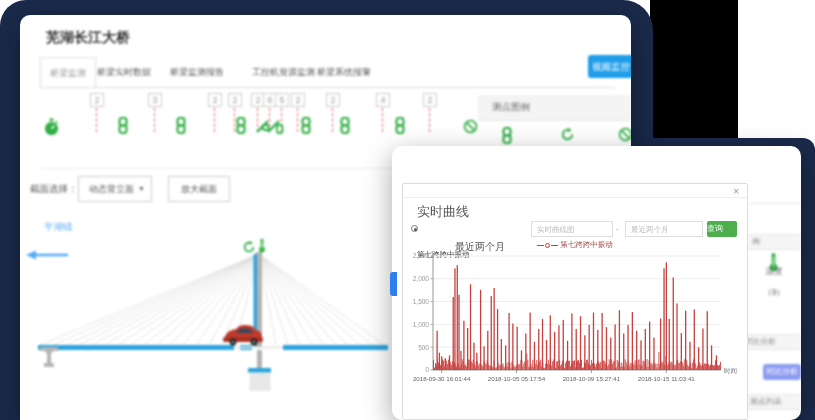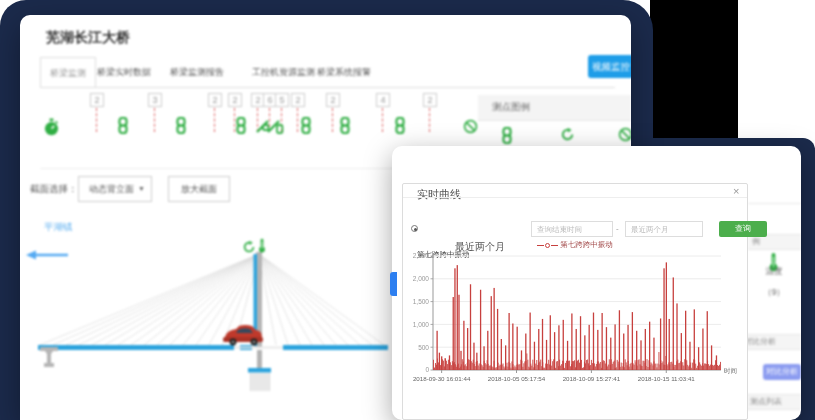--- a/index.html
+++ b/index.html
@@ -44,34 +44,34 @@
   .wb-strip{position:absolute;inset:0;filter:blur(.9px);}
   .strip-sep{left:356px;top:57px;width:53px;height:1px;background:#e8e8e8;}
   .strip-band{position:absolute;background:#f5f5f5;border-top:1px solid #e8e8e8;border-bottom:1px solid #e8e8e8;
               font-size:8px;color:#888;line-height:14px;}
   .temp-block{left:358px;top:108px;width:48px;text-align:center;font-size:8.5px;color:#666;}
   .compare-btn{left:371px;top:218px;width:38px;height:16px;background:#8c9cf0;border-radius:3px;color:#fff;
                font-size:8px;text-align:center;line-height:16px;cursor:pointer;}
   
   .modal{left:10px;top:37px;width:346px;height:237px;background:#fff;border:1px solid #dcdcdc;border-radius:2px;}
   .m-blur{position:absolute;inset:0;filter:blur(.7px);}
-  .m-title{left:14px;top:3px;font-size:11px;color:#555;}
+  .m-title{left:14px;top:19px;font-size:13px;color:#555;}
   .m-close{left:330px;top:1px;font-size:11px;color:#999;cursor:pointer;}
   .m-hline{left:0;top:13px;width:344px;height:1px;background:#eee;}
   .m-tabs{left:16px;top:18px;height:15px;display:flex;}
   .m-tab{height:15px;line-height:15px;padding:0 6px;font-size:7.5px;border:1px solid #ddd;color:#666;cursor:pointer;}
   .m-tab.active{background:#2d7ff0;border-color:#2d7ff0;color:#fff;}
   .radio{left:8px;top:41px;width:7px;height:7px;border:1px solid #777;border-radius:50%;cursor:pointer;}
   .radio i{position:absolute;left:1.5px;top:1.5px;width:3px;height:3px;border-radius:50%;background:#555;}
   .radio-label{left:20px;top:56px;font-size:10px;color:#555;margin-left:32px;}
   .m-input{position:absolute;top:37px;height:16px;border:1px solid #ddd;font-size:7.5px;color:#bbb;
            line-height:15px;padding-left:5px;background:#fff;}
   .m-sep{left:213px;top:40px;font-size:8px;color:#999;}
-  .m-query{left:316px;top:37px;width:48px;height:16px;background:#4cae4c;border-radius:2px;color:#fff;
-           font-size:8px;text-align:center;line-height:16px;cursor:pointer;}
+  .m-query{left:304px;top:37px;width:30px;height:16px;background:#4cae4c;border-radius:2px;color:#fff;
+           font-size:8px;line-height:16px;cursor:pointer;}
   .m-legend{left:0;top:56px;width:344px;text-align:center;font-size:7.5px;color:#a04545;}
   .lg-line{display:inline-block;width:7px;height:1px;background:#c7403e;vertical-align:middle;}
   .lg-circle{display:inline-block;width:5px;height:5px;border:1px solid #c7403e;border-radius:50%;vertical-align:middle;margin:0 1px;}
   .chart-title{left:14px;top:66px;font-size:7.5px;color:#333;}
   #chart-svg{position:absolute;left:2px;top:64px;}
   .handle-blue{left:390px;top:272px;width:7px;height:24px;background:#2d7ff0;border-radius:3px 0 0 3px;cursor:pointer;}
 </style>
 </head>
 <body>
 
@@ -302,21 +302,21 @@
 
     <div class="abs modal">
       <div class="m-blur">
         <div class="abs m-title">实时曲线</div>
         <div class="abs m-close">×</div>
         <div class="abs m-hline"></div>
         <div class="abs radio">
             <i></i>
           </div>
         <div class="abs radio-label">最近两个月</div>
-        <div class="abs m-input" style="left:128px;width:82px">查询结束时间</div>
+        <div class="abs m-input" style="left:128px;width:82px">实时曲线图</div>
         <div class="abs m-sep">-</div>
         <div class="abs m-input" style="left:222px;width:78px">最近两个月</div>
         <div class="abs m-query">查询</div>
         <div class="abs m-legend">
           <span class="lg-line"></span><span class="lg-circle"></span><span class="lg-line"></span>
           <span>第七跨跨中振动</span>
         </div>
       </div>
       <div class="abs chart-title">第七跨跨中振动</div>
       <svg id="chart-svg" width="336" height="152" viewBox="0 0 336 152">

